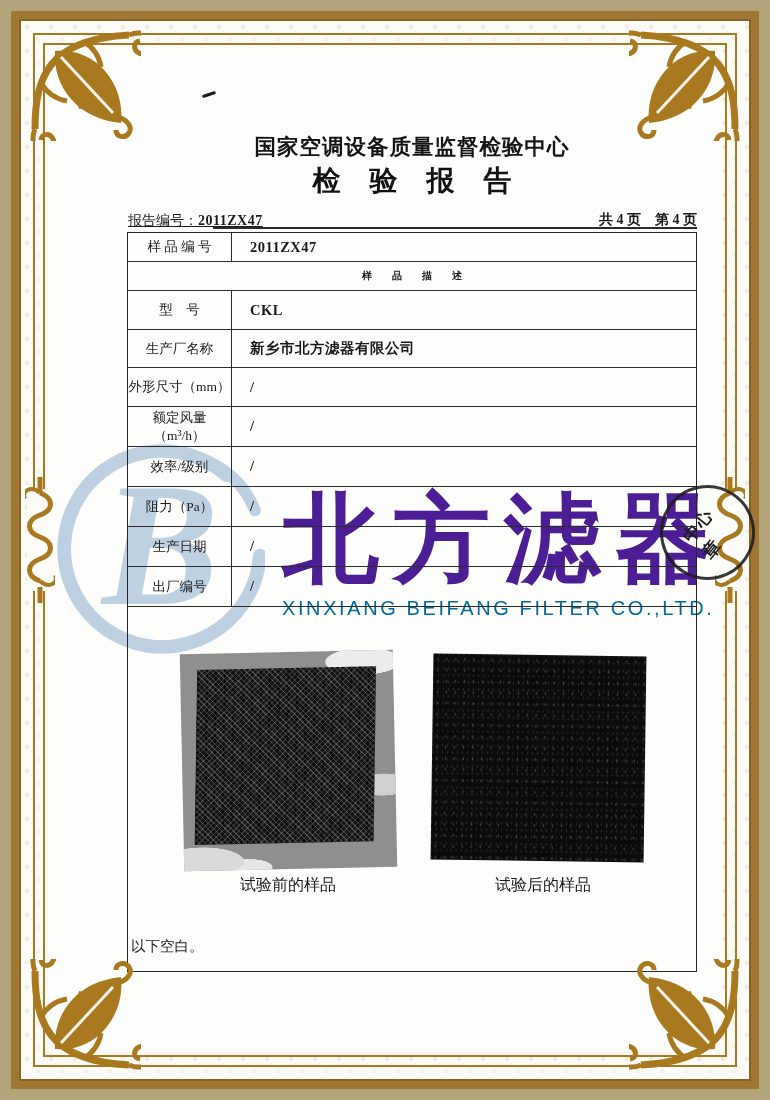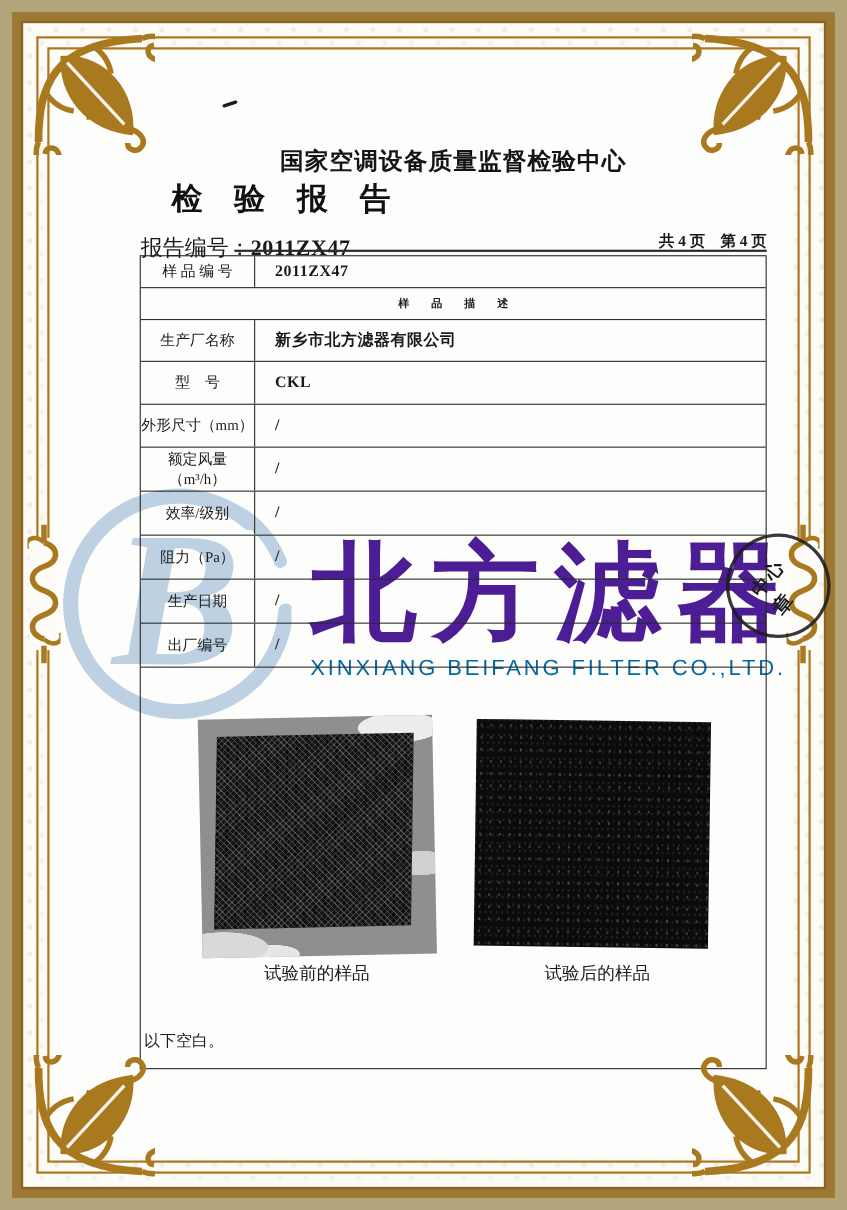--- a/index.html
+++ b/index.html
@@ -34,24 +34,24 @@
     font-size:175px;font-weight:bold;font-style:italic;color:#bdd1e3;line-height:1;}
   .wm-cn{position:absolute;left:282px;top:488px;font-family:"Liberation Sans","DejaVu Sans",sans-serif;
     font-size:97px;font-weight:bold;letter-spacing:14px;color:#4c1d95;line-height:1.05;white-space:nowrap;}
   .wm-en{position:absolute;left:282px;top:597px;font-family:Liberation Sans, sans-serif;
     font-size:20px;letter-spacing:2.6px;color:#0369a1;white-space:nowrap;}
 
   
   .doc{position:absolute;inset:0;z-index:2;color:#1a1a1a;}
   .t-center-name{position:absolute;left:127px;top:132px;width:570px;text-align:center;
     font-family:"Liberation Sans","DejaVu Sans",sans-serif;font-weight:bold;font-size:21.5px;letter-spacing:1px;color:#141414;}
-  .t-report{position:absolute;left:127px;top:162px;width:570px;
+  .t-report{position:absolute;left:127px;top:162px;width:570px;text-align:center;
     font-family:"Liberation Sans","DejaVu Sans",sans-serif;font-weight:bold;font-size:28px;letter-spacing:29px;padding-left:29px;box-sizing:border-box;color:#111;}
   .artifact{position:absolute;left:202px;top:93px;width:14px;height:3px;background:#1c1c1c;border-radius:2px;transform:rotate(-18deg);}
-  .hdr-no{position:absolute;left:128px;top:212px;font-size:20px;}
+  .hdr-no{position:absolute;left:128px;top:212px;font-size:14px;text-decoration:underline;}
   .hdr-no .num{font-weight:600;letter-spacing:0.5px;}
   .hdr-pages{position:absolute;left:480px;top:211px;width:217px;text-align:right;font-size:14px;font-weight:600;}
   .hdr-underline{position:absolute;left:213px;top:227px;width:484px;height:1.8px;background:#2b2b2b;}
 
   .report-table{position:absolute;left:127px;top:232px;width:570px;height:740px;
     border:1.6px solid #262626;box-sizing:border-box;display:flex;flex-direction:column;background:transparent;}
   .row{display:flex;border-bottom:1.6px solid #2b2b2b;box-sizing:border-box;flex:0 0 auto;}
   .row .lbl{width:104px;flex:0 0 104px;border-right:1.6px solid #2b2b2b;display:flex;align-items:center;justify-content:center;
     font-size:13.5px;text-align:center;box-sizing:border-box;}
   .row .val{flex:1;display:flex;align-items:center;padding-left:18px;font-size:14.5px;font-weight:600;letter-spacing:0.5px;}
@@ -166,27 +166,27 @@
     <div class="hdr-no"><span>报告编号：</span><span class="num">2011ZX47</span></div>
     <div class="hdr-pages">共 4 页　第 4 页</div>
     <div class="hdr-underline"></div>
 
     <div class="report-table">
       <div class="row" style="height:29px">
         <div class="lbl">样 品 编 号</div>
         <div class="val">2011ZX47</div>
       </div>
       <div class="row section" style="height:29px">样　　品　　描　　述</div>
+      <div class="row" style="height:39px">
+        <div class="lbl">型　号</div>
+        <div class="val">CKL</div>
+      </div>
       <div class="row" style="height:38px">
         <div class="lbl">生产厂名称</div>
         <div class="val">新乡市北方滤器有限公司</div>
-      </div>
-      <div class="row" style="height:39px">
-        <div class="lbl">型　号</div>
-        <div class="val">CKL</div>
       </div>
       <div class="row" style="height:39px">
         <div class="lbl">外形尺寸（mm）</div>
         <div class="val">/</div>
       </div>
       <div class="row" style="height:40px">
         <div class="lbl">额定风量（m³/h）</div>
         <div class="val">/</div>
       </div>
       <div class="row" style="height:40px">

